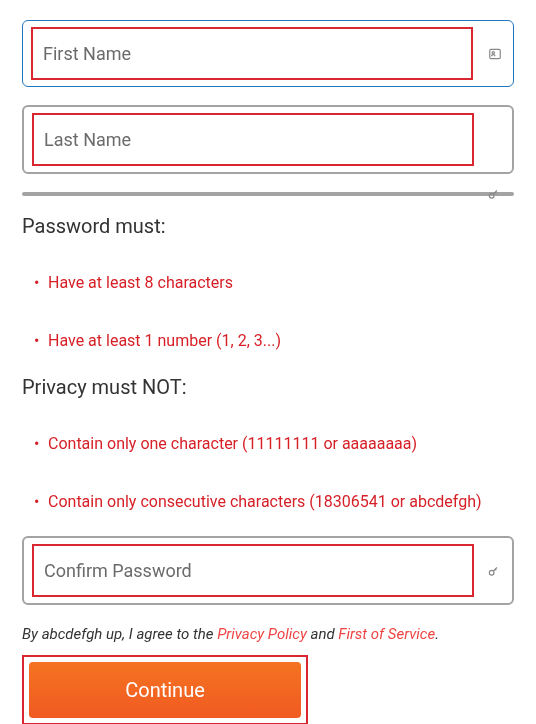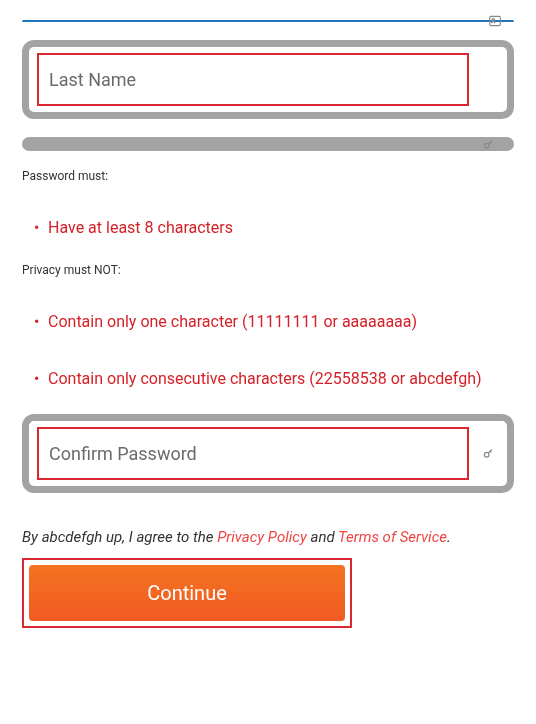--- a/index.html
+++ b/index.html
@@ -16,22 +16,22 @@
     }
     .input-wrapper {
       position: relative;
       margin-bottom: 18px;
     }
     .input-wrapper.focused {
       border: 1px solid #2176bd;
       border-radius: 6px;
     }
     .input-wrapper.normal {
-      border: 7px solid #a3a3a3;
-      border-radius: 12px;
+      border: 2px solid #a3a3a3;
+      border-radius: 6px;
     }
     .red-border {
       border: 2px solid #d9262f;
       margin: 6px 8px;
       padding: 0;
     }
     .text-input {
       width: 100%;
       border: none;
       outline: none;
@@ -60,21 +60,21 @@
       margin-right: 40px;
     }
     .password-wrap .red-border,
     .confirm-wrap .red-border {
       margin-right: 38px;
     }
     .last-name-wrap .red-border {
       margin-right: 38px;
     }
     .rules-heading {
-      font-size: 12px;
+      font-size: 20px;
       color: #333;
       margin-bottom: 14px;
     }
     .rules-list {
       list-style: none;
       margin-bottom: 22px;
       padding-left: 12px;
     }
     .rules-list li {
       color: #d61f26;
@@ -107,37 +107,40 @@
       display: inline-block;
       padding: 5px;
     }
     .continue-btn {
       background: #f36e21;
       background: linear-gradient(to bottom, #f47321, #f15a22);
       color: #fff;
       border: none;
       font-size: 20px;
       padding: 16px 0;
-      width: 316px;
+      width: 272px;
       border-radius: 4px;
       cursor: pointer;
       font-family: inherit;
     }
     .confirm-wrap {
       margin-top: 4px;
-      margin-bottom: 35px;
+      margin-bottom: 20px;
     }
   </style>
 </head>
 <body>
 
 
 
 
 <div class="input-wrapper focused first-name-wrap">
+  <div class="red-border">
+    <input type="text" class="text-input" placeholder="First Name" style="">
+  </div>
   <span class="input-icon">
     <svg width="14" height="14" viewBox="0 0 24 24" fill="none" stroke="#888" stroke-width="2">
       <rect x="3" y="4" width="18" height="16" rx="2"></rect>
       <circle cx="9" cy="10" r="2"></circle>
       <path d="M6 16c0-1.5 1.3-3 3-3s3 1.5 3 3"></path>
     </svg>
   </span>
 </div>
 
 
@@ -154,45 +157,46 @@
       <circle cx="8" cy="15" r="4"></circle>
       <path d="M11 12l6-6m-3 3l2 2"></path>
     </svg>
   </span>
 </div>
 
 
 <div class="rules-heading">Password must:</div>
 <ul class="rules-list">
   <li>Have at least 8 characters</li>
+  <li>Have at least 1 number (1, 2, 3...)</li>
 </ul>
 
 
 <div class="rules-heading">Privacy must NOT:</div>
 <ul class="rules-list">
   <li>Contain only one character (11111111 or aaaaaaaa)</li>
-  <li>Contain only consecutive characters (22558538 or abcdefgh)</li>
+  <li>Contain only consecutive characters (18306541 or abcdefgh)</li>
 </ul>
 
 
 <div class="input-wrapper normal confirm-wrap">
   <div class="red-border">
     <input type="password" class="text-input" placeholder="Confirm Password" style="">
   </div>
   <span class="input-icon">
     <svg width="14" height="14" viewBox="0 0 24 24" fill="none" stroke="#888" stroke-width="2">
       <circle cx="8" cy="15" r="4"></circle>
       <path d="M11 12l6-6m-3 3l2 2"></path>
     </svg>
   </span>
 </div>
 
 
 <p class="agree-text">
-  <span>By abcdefgh up, I agree to the </span><a href="#">Privacy Policy</a><span> and </span><a href="#">Terms of Service</a><span>.</span>
+  <span>By abcdefgh up, I agree to the </span><a href="#">Privacy Policy</a><span> and </span><a href="#">First of Service</a><span>.</span>
 </p>
 
 
 <div class="continue-wrapper">
   <button class="continue-btn">Continue</button>
 </div>
 
 
 
 

